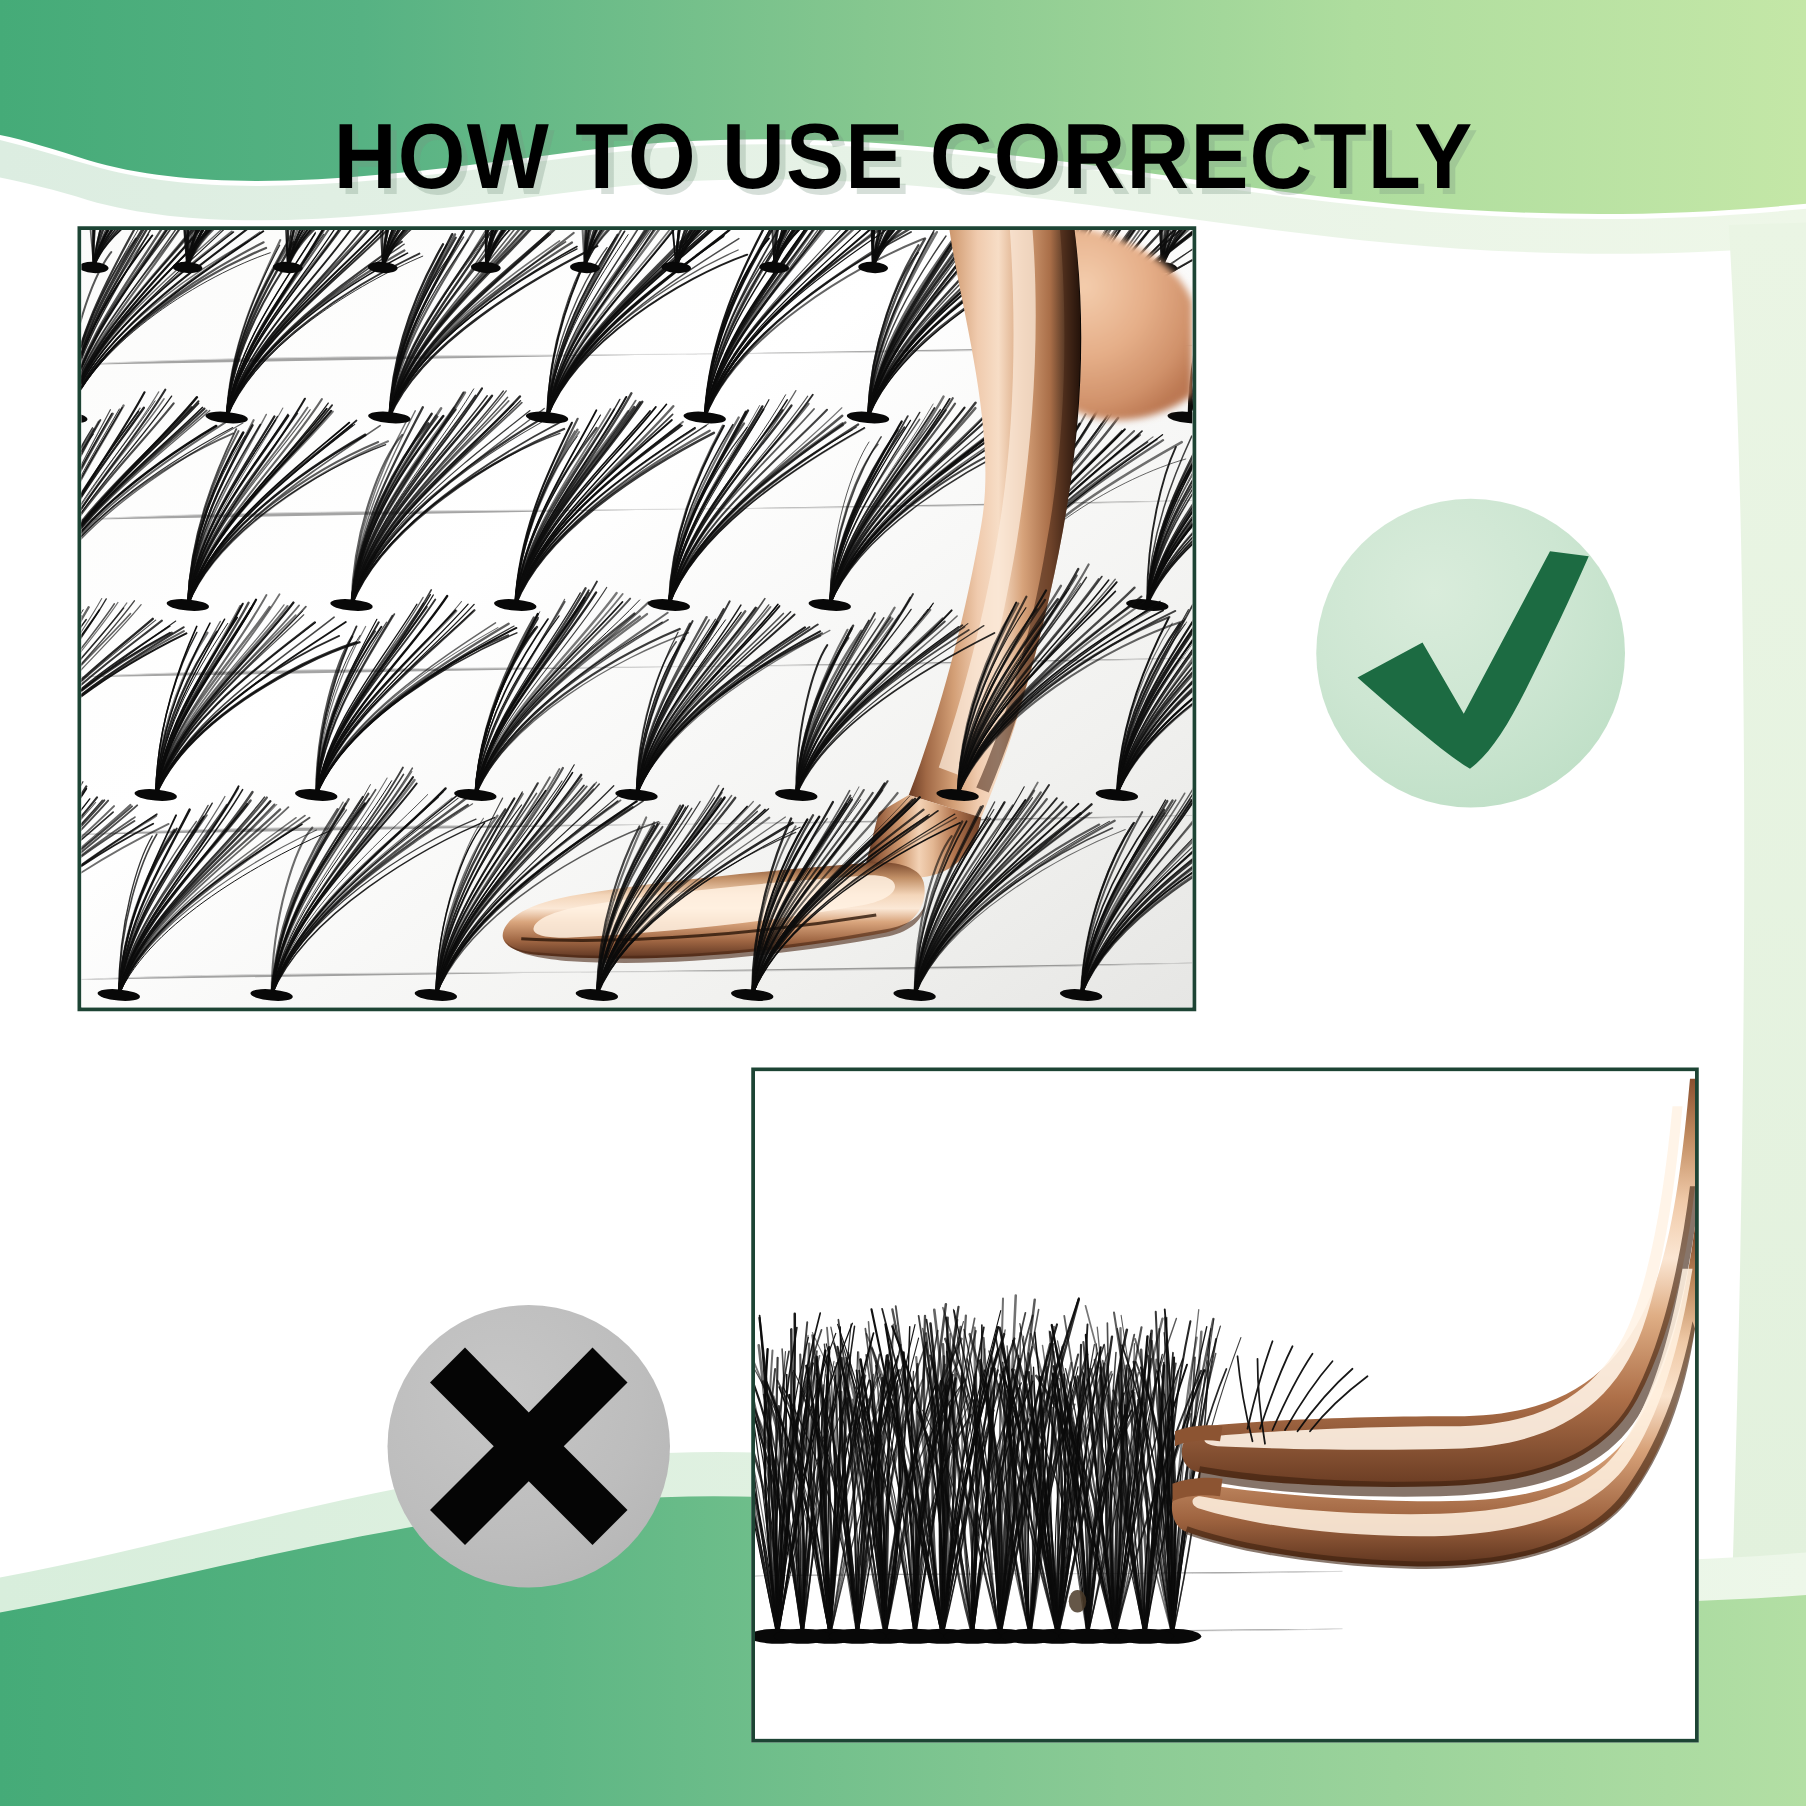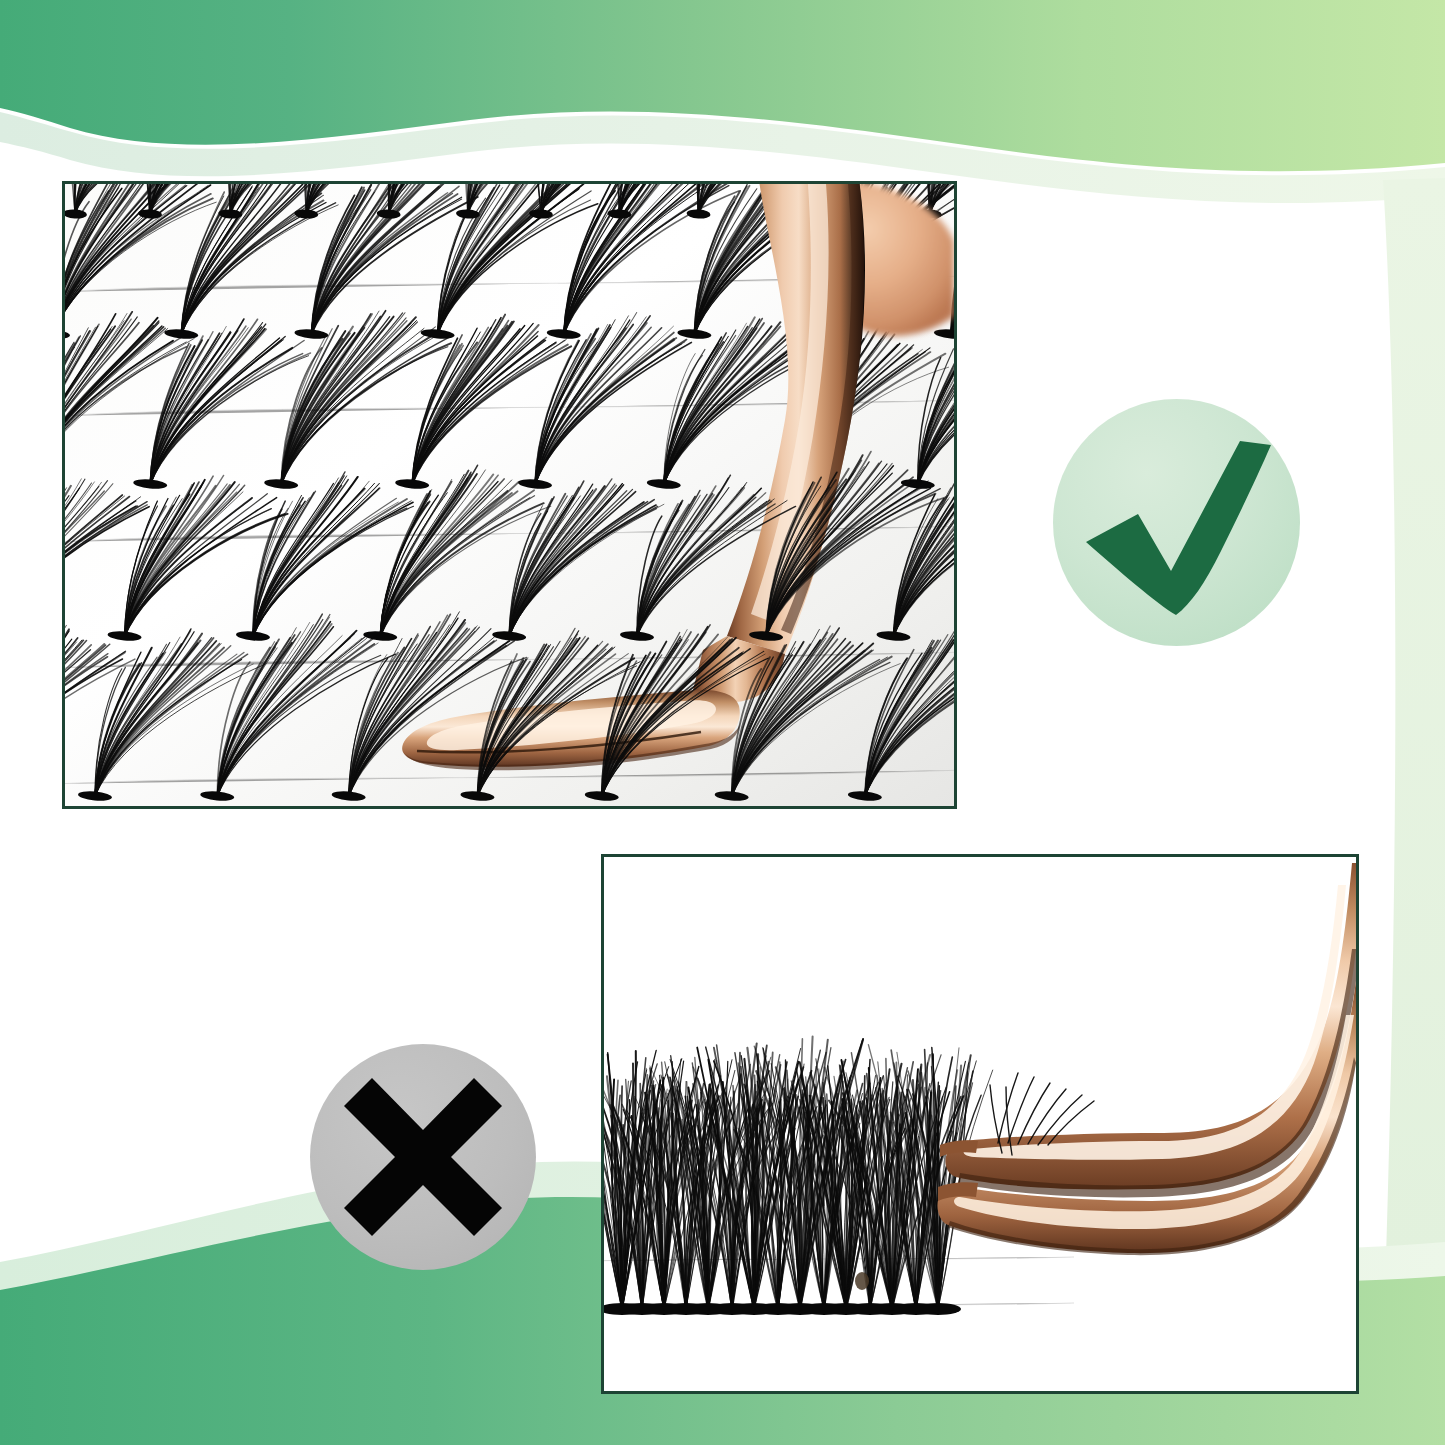--- a/index.html
+++ b/index.html
@@ -149,20 +149,23 @@
 
     <path fill="url(#gRightPale)" d="M1383,180 C1400,460 1398,860 1386,1258 L1445,1258 L1445,178 Z"></path>
 
     <path fill="url(#gFooterPale)" d="M0,1262 C120,1240 250,1200 400,1176 C560,1150 700,1160 860,1198
          C1030,1238 1200,1262 1445,1242 L1445,1445 L0,1445 Z"></path>
 
     <path fill="url(#gFooterDark)" d="M0,1290 C120,1268 250,1232 400,1210 C560,1186 700,1196 860,1232
          C1030,1270 1200,1294 1445,1276 L1445,1445 L0,1445 Z"></path>
   </svg>
 
+  <div id="title-bar">
+    <h1 id="page-title">HOW TO USE CORRECTLY</h1>
+  </div>
 
   <div class="photo-frame" id="photo-top">
     <div class="photo-inner">
 
       <svg viewBox="0 0 889 622" preserveAspectRatio="none" style="position:absolute;inset:0;width:100%;height:100%">
         <defs>
           <linearGradient id="trayTop" x1="0" y1="0" x2="1" y2="1">
             <stop offset="0%" stop-color="#fbfbfa"></stop>
             <stop offset="40%" stop-color="#ffffff"></stop>
             <stop offset="78%" stop-color="#f1f1ef"></stop>

